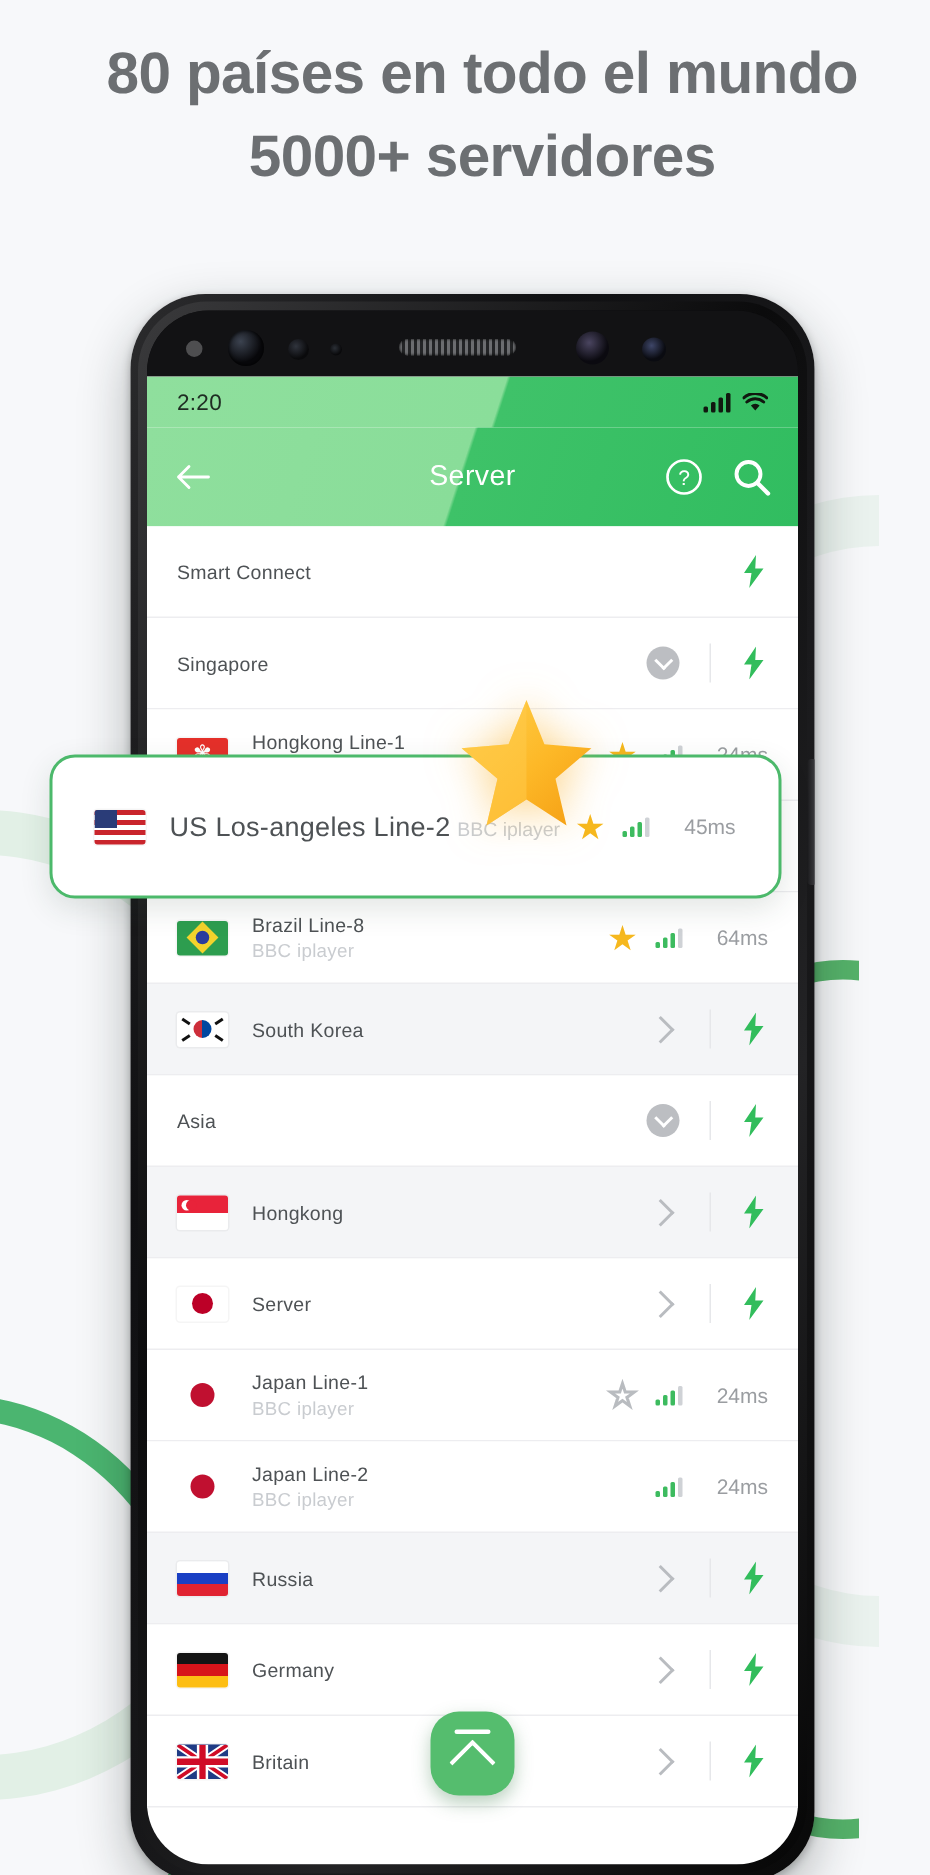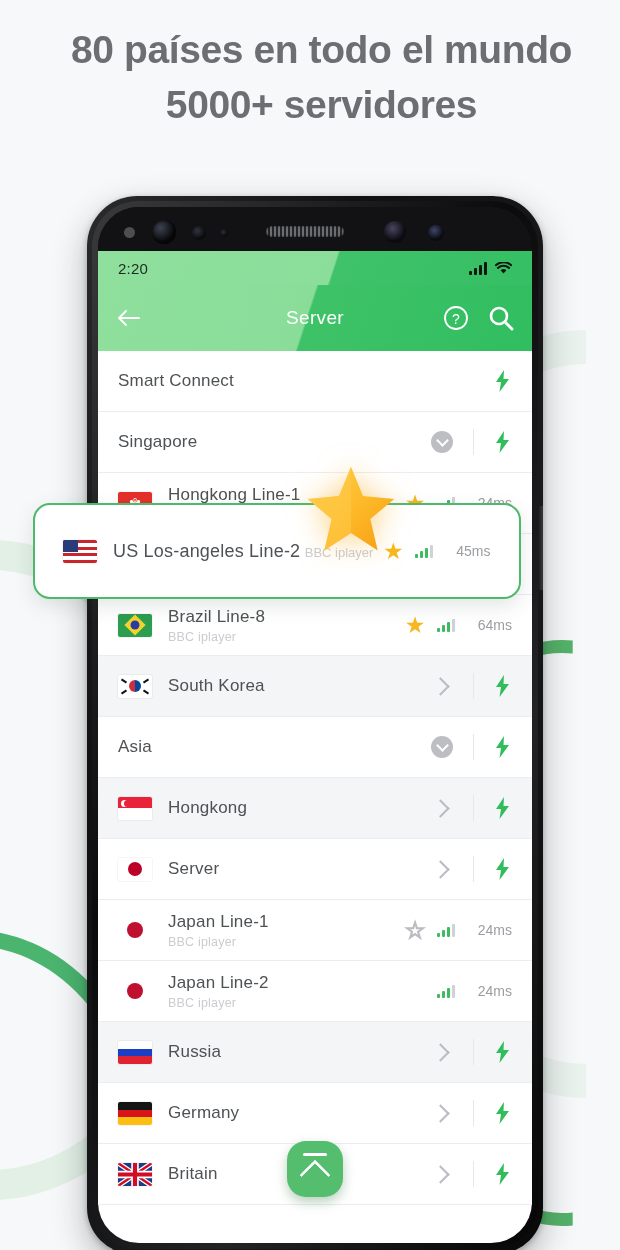--- a/index.html
+++ b/index.html
@@ -116,21 +116,21 @@
 
   
   .list{position:relative;background:#fff;}
   .row{
     position:relative;display:flex;align-items:center;
     height:61px;padding:0 20px;border-bottom:1px solid #ededf0;
     background:#fff;box-sizing:border-box;
   }
   .row.grp{background:#fff;}
   .row.alt{background:#f4f5f7;}
-  .row .label{font-size:17px;color:#4e5255;letter-spacing:.2px;}
+  .row .label{font-size:13px;color:#4e5255;letter-spacing:.2px;}
   .row .sub{font-size:12.5px;color:#c9ccd0;margin-top:3px;letter-spacing:.2px;}
   .row .txtwrap{display:flex;flex-direction:column;justify-content:center;}
   .row .spacer{flex:1;}
 
   .flag{
     width:34px;height:23px;margin-right:16px;flex:none;
     border-radius:2px;overflow:hidden;position:relative;background:#fff;
     box-shadow:0 0 0 1px rgba(0,0,0,.04);
   }
 

